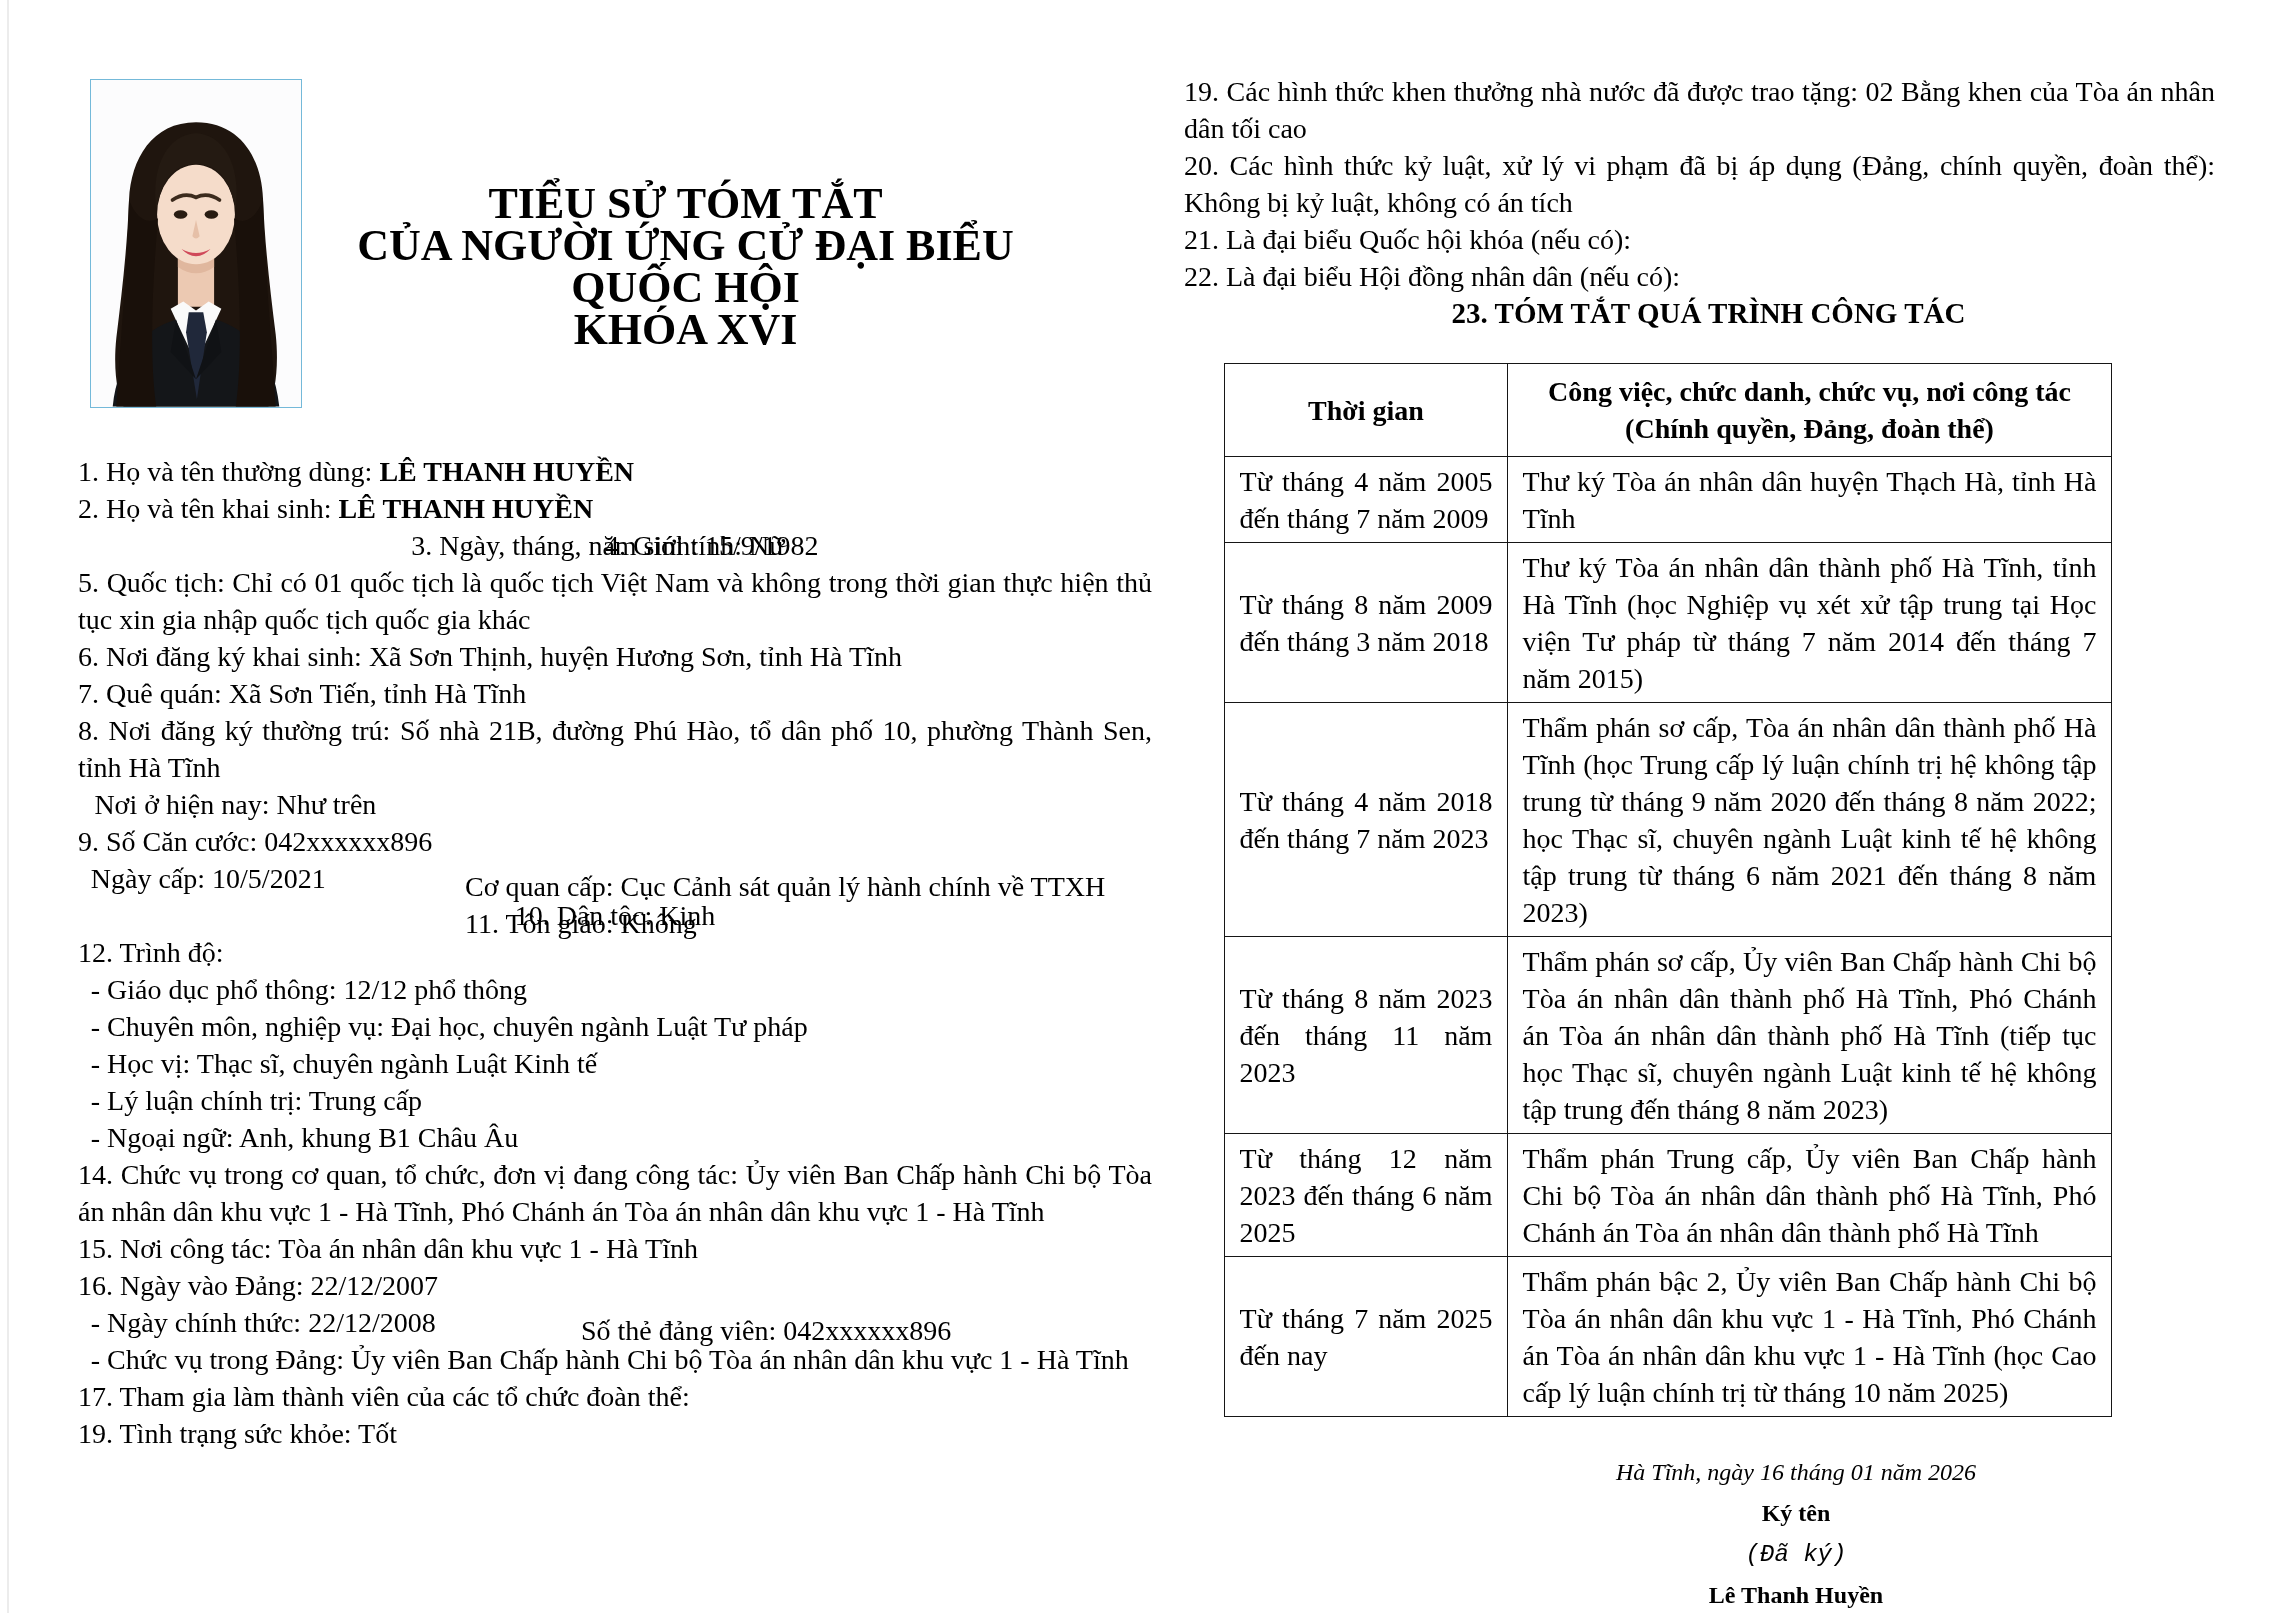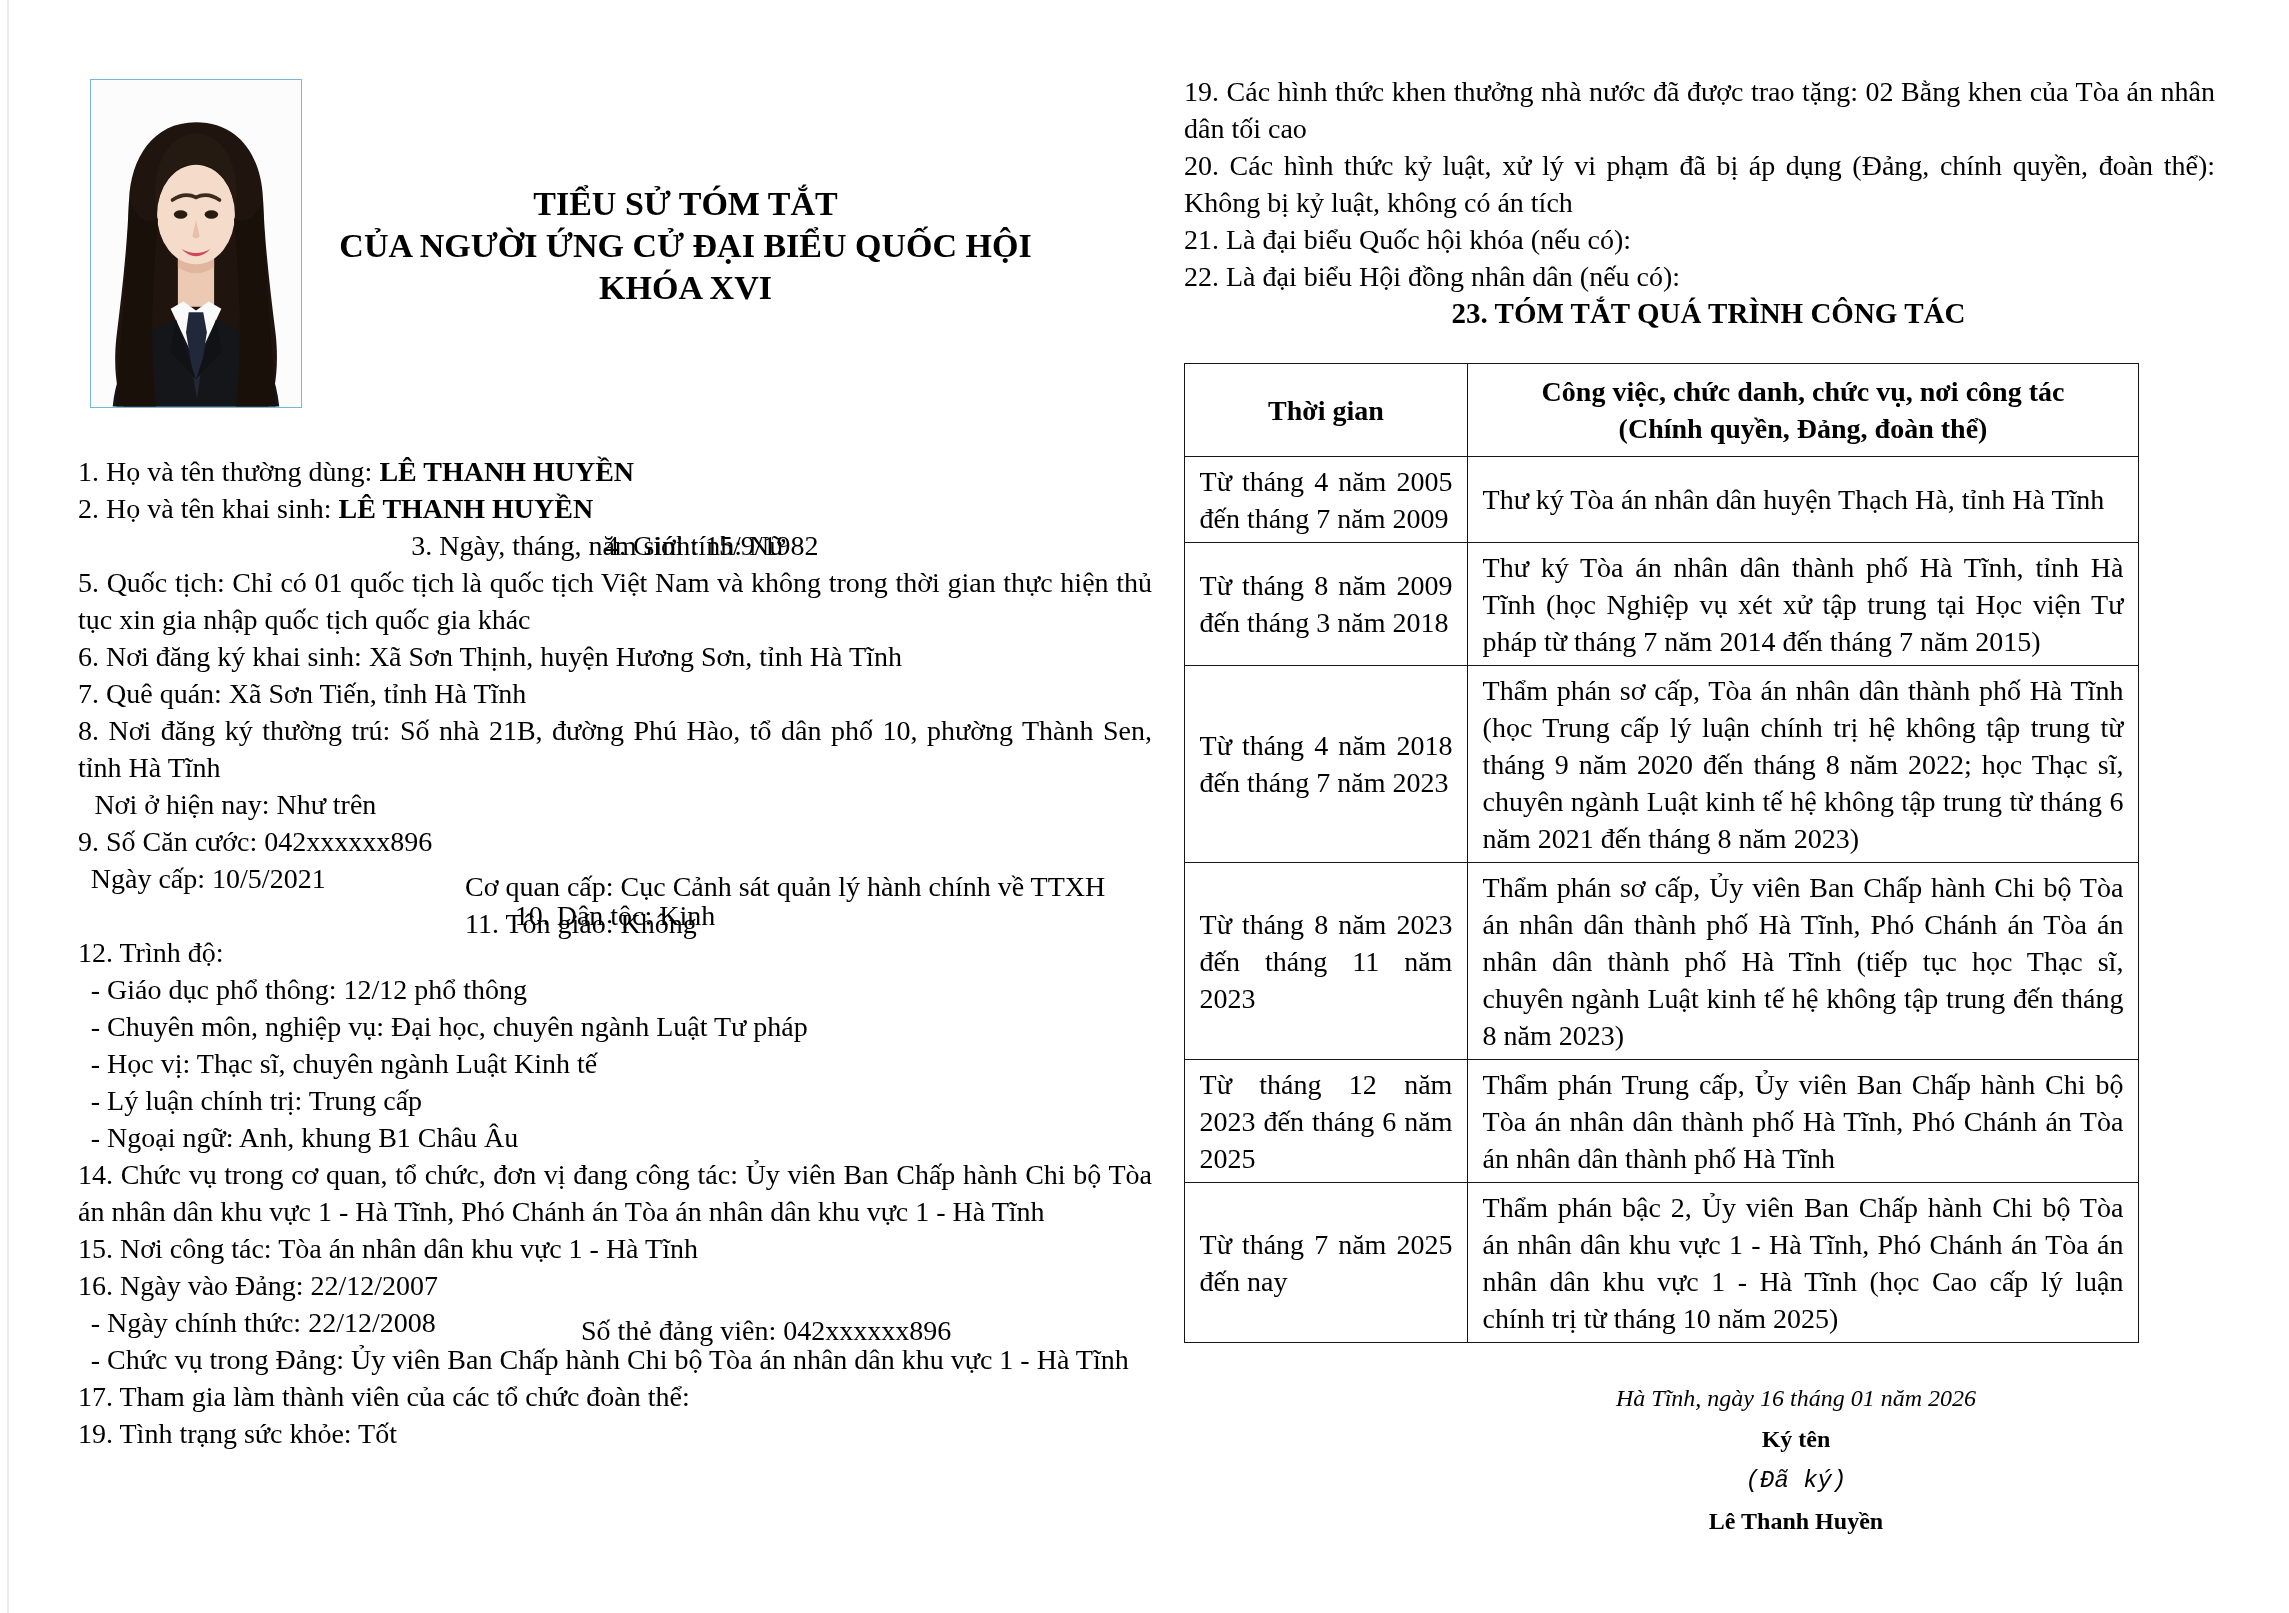--- a/index.html
+++ b/index.html
@@ -14,21 +14,21 @@
   
   .photo{
     position:absolute;left:90px;top:79px;width:212px;height:329px;
     border:1.8px solid #74b9d9;box-sizing:border-box;background:#fcfcfd;overflow:hidden;
   }
   .photo svg{display:block;width:100%;height:100%;}
 
   
   .title{
     position:absolute;left:311px;top:183px;width:749px;
-    text-align:center;font-weight:bold;font-size:34px;line-height:42px;
+    text-align:center;font-weight:bold;font-size:44px;line-height:42px;
   }
 
   
   .left-col{
     position:absolute;left:78px;top:453px;width:1074px;
     font-size:28px;line-height:37px;
   }
   .left-col p{margin:0;text-align:justify;}
   .left-col p.oneline{text-align:left;}
   .left-col p.sub{padding-left:12.8px;text-align:left;}
@@ -41,21 +41,21 @@
 
   
   .right-col{position:absolute;left:1184px;top:73px;width:1049px;font-size:28px;line-height:37px;}
   .right-col .para{margin:0 0 0 0;width:1031px;text-align:justify;}
   .sec-heading{
     width:1049px;text-align:center;font-weight:bold;font-size:29px;line-height:37px;
   }
 
   
   table.career{
-    border-collapse:collapse;table-layout:fixed;width:955px;margin-top:31px;
+    border-collapse:collapse;table-layout:fixed;width:888px;margin-top:31px;margin-left:40px;
   }
   table.career th,table.career td{
     border:1.8px solid #161616;font-size:28px;line-height:37px;vertical-align:middle;
     padding:5.5px 14.6px;box-sizing:border-box;
   }
   table.career th{font-weight:bold;text-align:center;padding:9.1px 14.6px;}
   col.c-time{width:283px;}
   td.time{text-align:justify;}
   td.job{text-align:justify;}
 

